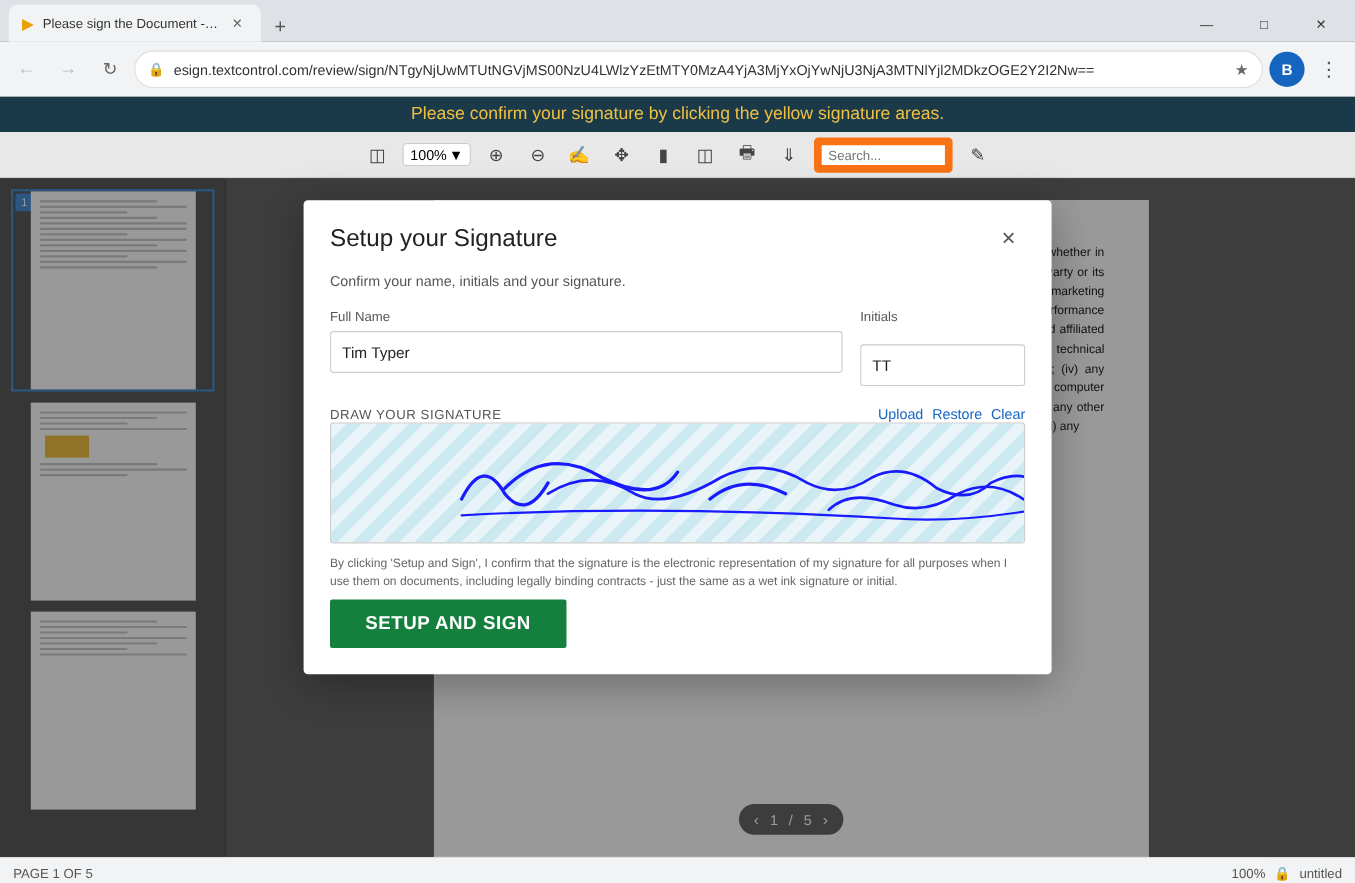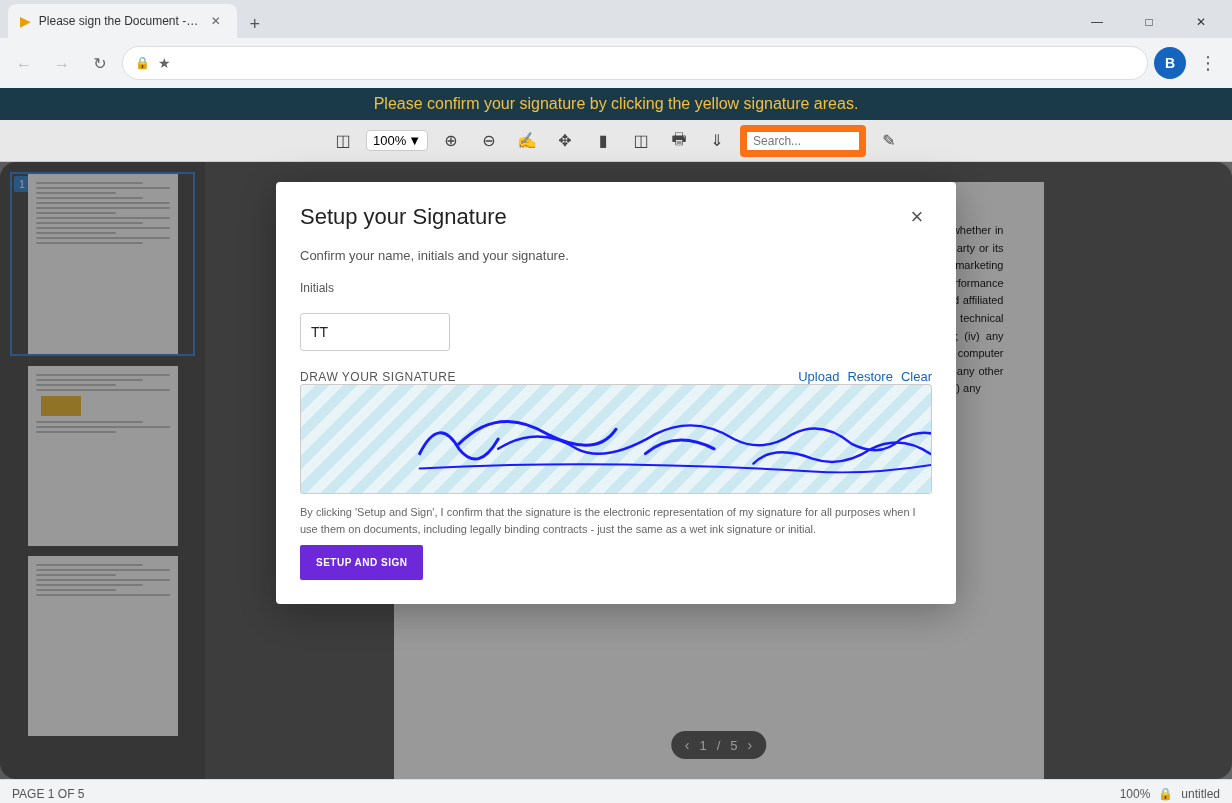--- a/index.html
+++ b/index.html
@@ -288,21 +288,20 @@
       top: 0;
       left: 0;
       right: 0;
       bottom: 0;
       background: rgba(0,0,0,0.4);
       display: flex;
       align-items: flex-start;
       justify-content: center;
       padding-top: 20px;
       z-index: 100;
-      border-radius: 16px;
     }
     .modal {
       background: white;
       border-radius: 4px;
       width: 680px;
       box-shadow: 0 8px 40px rgba(0,0,0,0.3);
     }
     .modal-header {
       display: flex;
       align-items: center;
@@ -411,25 +410,25 @@
       margin-bottom: 8px;
       line-height: 1.5;
     }
 
     .modal-footer {
       display: flex;
       gap: 10px;
       align-items: center;
     }
     .btn-setup {
-      background: #6d28d9;
+      background: #15803d;
       color: white;
       border: none;
-      padding: 12px 16px;
-      font-size: 10px;
+      padding: 12px 32px;
+      font-size: 17px;
       font-weight: bold;
       letter-spacing: 0.5px;
       cursor: pointer;
       border-radius: 2px;
     }
     .btn-cancel {
       background: transparent;
       color: #333;
       border: 1px solid #ccc;
       padding: 12px 20px;
@@ -478,20 +477,21 @@
       <div class="win-btn close">✕</div>
     </div>
   </div>
 
   <div class="address-bar-row">
     <div class="nav-btn disabled">←</div>
     <div class="nav-btn disabled">→</div>
     <div class="nav-btn">↻</div>
     <div class="address-bar">
       <span class="lock-icon">🔒</span>
+      <span class="url-text">esign.textcontrol.com/review/sign/NTgyNjUwMTUtNGVjMS00NzU4LWlzYzEtMTY0MzA4YjA3MjYxOjYwNjU3NjA3MTNlYjl2MDkzOGE2Y2I2Nw==</span>
       <span class="star-icon">★</span>
     </div>
     <div class="profile-btn">
       <span>B</span>
     </div>
     <div class="menu-btn">⋮</div>
   </div>
 </div>
 
 <div class="notification-bar">
@@ -592,20 +592,24 @@
   <div class="modal-overlay">
     <div class="modal">
       <div class="modal-header">
         <h2 class="modal-title">Setup your Signature</h2>
         <span class="modal-close">×</span>
       </div>
       <div class="modal-body">
         <p class="modal-subtitle">Confirm your name, initials and your signature.</p>
 
         <div class="form-row">
+          <div class="form-group full-name">
+            <label class="form-label">Full Name</label>
+            <input class="form-input" type="text" value="Tim Typer" style="">
+          </div>
           <div class="form-group initials">
             <label class="form-label">Initials</label>
             <input class="form-input" type="text" value="TT" style="">
           </div>
         </div>
 
         <div>
           <div class="signature-section-header">
             <span class="draw-label">DRAW YOUR SIGNATURE</span>
             <div class="signature-actions">

